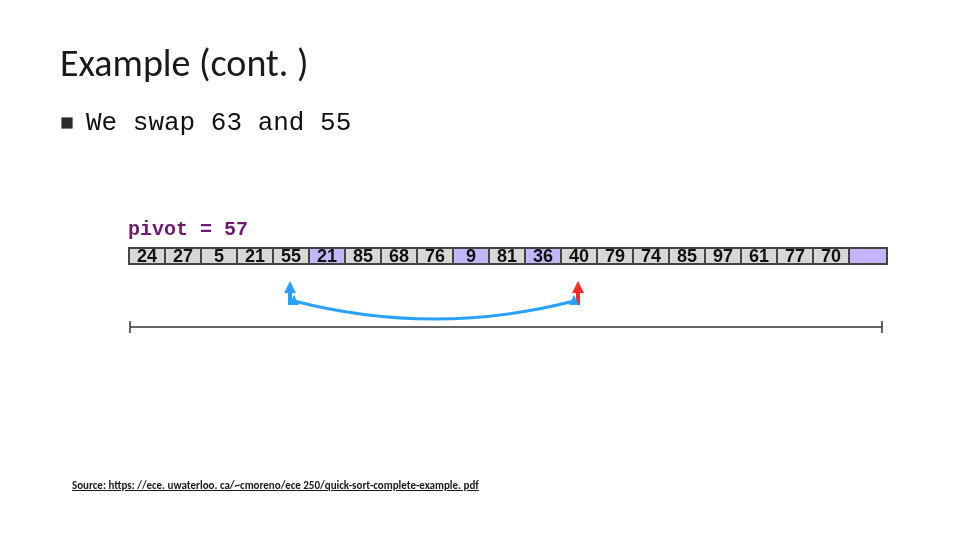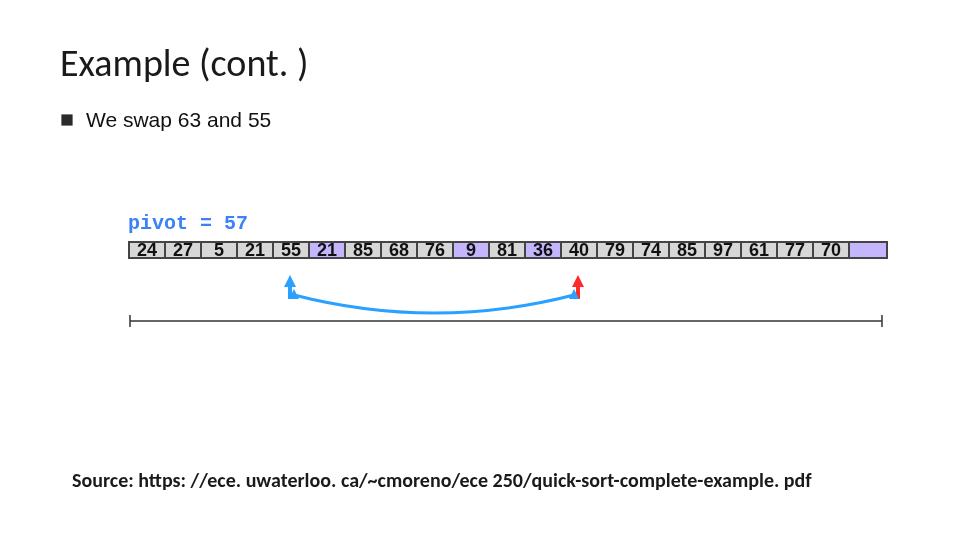--- a/index.html
+++ b/index.html
@@ -1,31 +1,31 @@
 <!DOCTYPE html>
 <html><head>
 <meta charset="utf-8">
 <style>
   * { box-sizing: border-box; margin: 0; padding: 0; }
   html, body { width: 960px; height: 540px; background: #fff; font-family: "Segoe UI", Calibri, Arial, sans-serif; color: #222; }
   .slide { position: relative; width: 960px; height: 540px; padding: 40px 72px 30px 60px; }
   .title { font-size: 38px; font-weight: 400; color: #1a1a1a; margin-bottom: 22px; font-family: Calibri, "Segoe UI", sans-serif; }
   .bullet-row { display: flex; align-items: center; gap: 12px; margin-bottom: 80px; }
   .bullet-icon { width: 14px; height: 14px; }
-  .statement { font-size: 21px; color: #111; font-family: Liberation Sans, sans-serif; }
-  .pivot-label { font-size: 20px; font-family: "Courier New", monospace; font-weight: bold; color: #3b82f6; margin-left: 68px; margin-bottom: 6px; }
+  .statement { font-size: 26px; color: #111; font-family: Liberation Mono, monospace; }
+  .pivot-label { font-size: 20px; font-family: "Courier New", monospace; font-weight: bold; color: #701a75; margin-left: 68px; margin-bottom: 6px; }
   .array-wrap { position: relative; margin-left: 68px; }
   .array-row { display: flex; border: 2px solid #444; }
   .cell { width: 36px; height: 14px; border-right: 2px solid #444; display: flex; align-items: center; justify-content: center; font-size: 18px; font-weight: bold; font-family: Arial, sans-serif; color: #111; }
   .cell:last-child { border-right: none; }
   .cell.gray { background: #d7d7d7; }
   .cell.white { background: #c4b5fd; }
   .arrows-svg { position: absolute; left: 0; top: 32px; width: 800px; height: 80px; overflow: visible; }
   .range-svg { position: absolute; left: -4px; top: 70px; width: 780px; height: 20px; overflow: visible; }
-  .source { position: absolute; left: 72px; bottom: 48px; font-size: 20px; font-weight: 700; color: #1a1a1a; font-family: Calibri, "Segoe UI", sans-serif; }
+  .source { position: absolute; left: 72px; bottom: 48px; font-size: 11px; font-weight: 700; color: #1a1a1a; font-family: Calibri, "Segoe UI", sans-serif; text-decoration: underline; }
 </style>
 </head>
 <body>
 
 <div class="slide">
   <h1 class="title">Example (cont. )</h1>
 
   <div class="bullet-row">
     <svg class="bullet-icon" viewBox="0 0 20 20">
       <rect x="2" y="2" width="16" height="16" fill="#2a2a2a"></rect>

